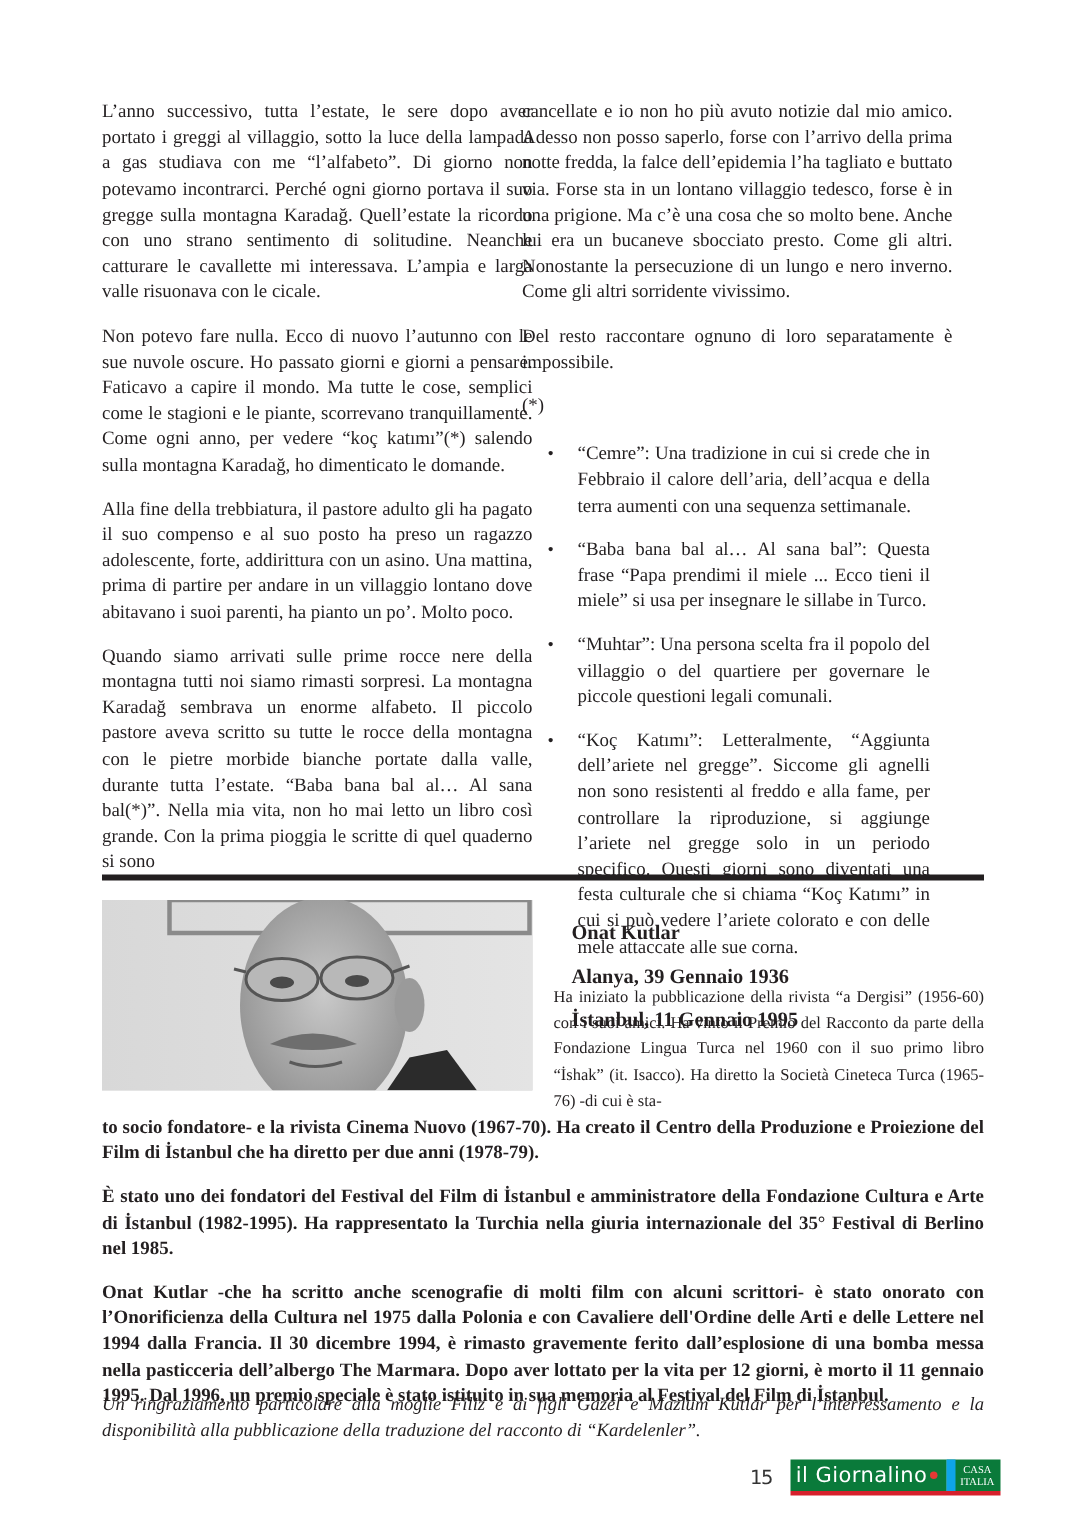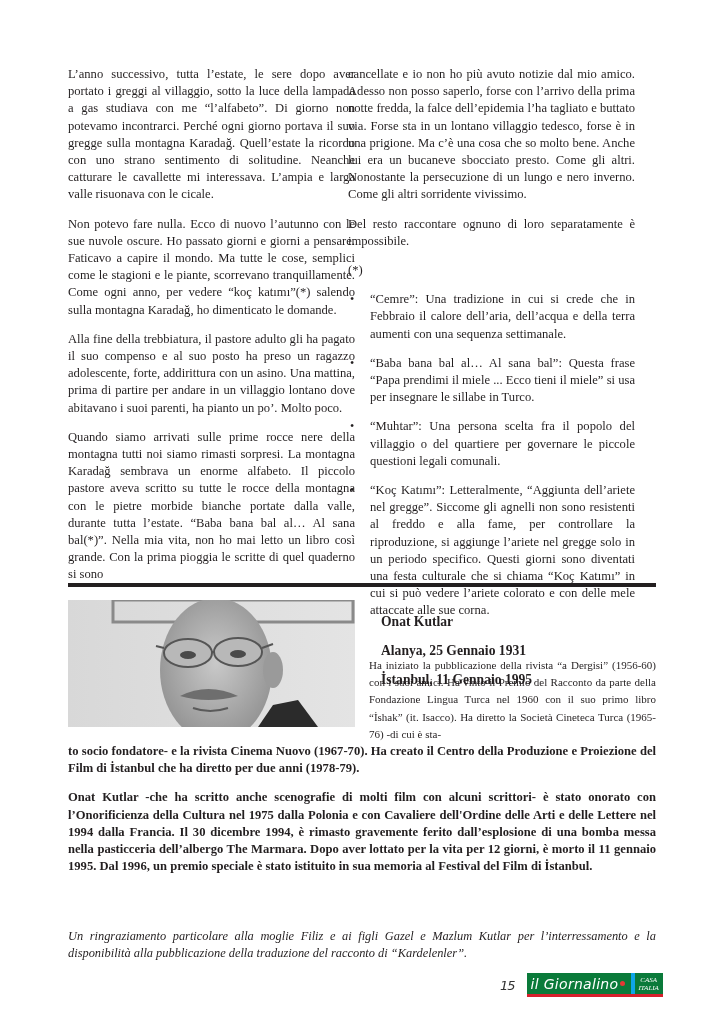--- a/index.html
+++ b/index.html
@@ -2,38 +2,38 @@
 <html><head>
 <meta charset="utf-8">
 <style>
   html, body { margin: 0; padding: 0; background: #ffffff; }
   body { width: 725px; height: 1024px; position: relative; overflow: hidden;
          font-family: "Liberation Serif", "DejaVu Serif", serif; color: #231f20; }
   .col { position: absolute; font-size: 12.6px; line-height: 17.2px; text-align: justify; hyphens: manual; }
   .col p { margin: 0 0 12px 0; }
   #col-left { left: 68px; top: 66px; width: 287px; }
   #col-right { left: 348px; top: 66px; width: 287px; }
-  .bullets { list-style: none; margin: 0; padding: 0; }
+  .bullets { list-style: none; margin: 15px; padding: 0; }
   .bullets li { position: relative; padding-left: 22px; margin-bottom: 12px; }
   .bullets li::before { content: "\2022"; position: absolute; left: 2px; top: 0; font-size: 12px; }
   #rule { position: absolute; left: 68px; top: 583px; width: 588px; height: 4px; background: #231f20; }
   #photo { position: absolute; left: 68px; top: 600px; width: 287px; height: 127px; overflow: hidden; background: #cfcfcf; }
   #bio-head { position: absolute; left: 369px; top: 601px; width: 287px; font-weight: bold; font-size: 13.6px; line-height: 17px; }
   #bio-head div { margin: 12px; }
   #bio-head .name { margin-bottom: 2px; }
   #bio-wrap-text { position: absolute; left: 369px; top: 657px; width: 287px; font-size: 11px; line-height: 17.2px; text-align: justify; }
   #bio-full { position: absolute; left: 68px; top: 743px; width: 588px; font-size: 12.6px; line-height: 17.2px; text-align: justify; font-weight: bold; }
   #bio-full p { margin: 0 0 12px 0; }
   #thanks { position: absolute; left: 68px; top: 928px; width: 588px; font-size: 12.4px; line-height: 17.2px; font-style: italic; text-align: justify; }
-  #footer { position: absolute; left: 500px; top: 972px; height: 26px; display: flex; align-items: center; font-style: italic; }
+  #footer { position: absolute; left: 500px; top: 972px; height: 26px; display: flex; align-items: center; }
   #page-num { font-family: "DejaVu Sans", sans-serif; font-size: 13px; color: #333; margin-right: 12px; letter-spacing: -1px; }
   #logo { display: flex; align-items: stretch; height: 21px; border-bottom: 3px solid #d6202c; justify-content: center; }
   #logo-main { background: #0a7a3a; color: #ffffff; font-family: "DejaVu Sans", sans-serif; font-size: 14px; padding: 0 4px; display: flex; align-items: center; letter-spacing: 0.3px; }
   #logo-dot { display: inline-block; width: 5px; height: 5px; background: #e53935; border-radius: 50%; margin: 0 2px 0 2px; }
-  #logo-side { background: #0a7a3a; color: #ffffff; font-family: "Liberation Serif", serif; font-size: 7px; line-height: 8px; padding: 1px 4px 0 3px; display: flex; flex-direction: column; justify-content: center; text-align: center; border-left: 4px solid #0ea5e9; }
+  #logo-side { background: #0a7a3a; color: #ffffff; font-family: "Liberation Serif", serif; font-size: 7px; line-height: 8px; padding: 1px 4px 0 3px; display: flex; flex-direction: column; justify-content: center; text-align: center; border-left: 6px solid #0ea5e9; }
 </style>
 </head>
 <body>
 
 <div id="col-left" class="col">
   <p>L’anno successivo, tutta l’estate, le sere dopo aver portato i greggi al villaggio, sotto la luce della lampada a gas studiava con me “l’alfabeto”. Di giorno non potevamo incontrarci. Perché ogni giorno portava il suo gregge sulla montagna Karadağ. Quell’estate la ricordo con uno strano sentimento di solitudine. Neanche catturare le cavallette mi interessava. L’ampia e larga valle risuonava con le cicale.</p>
   <p>Non potevo fare nulla. Ecco di nuovo l’autunno con le sue nuvole oscure. Ho passato giorni e giorni a pensare. Faticavo a capire il mondo. Ma tutte le cose, semplici come le stagioni e le piante, scorrevano tranquillamente. Come ogni anno, per vedere “koç katımı”(*) salendo sulla montagna Karadağ, ho dimenticato le domande.</p>
   <p>Alla fine della trebbiatura, il pastore adulto gli ha pagato il suo compenso e al suo posto ha preso un ragazzo adolescente, forte, addirittura con un asino. Una mattina, prima di partire per andare in un villaggio lontano dove abitavano i suoi parenti, ha pianto un po’. Molto poco.</p>
   <p>Quando siamo arrivati sulle prime rocce nere della montagna tutti noi siamo rimasti sorpresi. La montagna Karadağ sembrava un enorme alfabeto. Il piccolo pastore aveva scritto su tutte le rocce della montagna con le pietre morbide bianche portate dalla valle, durante tutta l’estate. “Baba bana bal al… Al sana bal(*)”. Nella mia vita, non ho mai letto un libro così grande. Con la prima pioggia le scritte di quel quaderno si sono</p>
 </div>
@@ -76,28 +76,29 @@
     <line x1="96" y1="48" x2="88" y2="46" stroke="#555" stroke-width="2"></line>
     <ellipse cx="120" cy="55" rx="8" ry="4" fill="#4a4a4a"></ellipse>
     <ellipse cx="170" cy="54" rx="8" ry="4" fill="#4a4a4a"></ellipse>
     <path d="M112 96 Q140 82 170 96 Q140 104 112 96 Z" fill="#6e6e6e"></path>
     <path d="M125 108 Q142 114 160 108" stroke="#5a5a5a" stroke-width="2" fill="none"></path>
   </svg>
 </div>
 
 <div id="bio-head">
   <div class="name">Onat Kutlar</div>
-  <div>Alanya, 25 Gennaio 1931</div>
+  <div>Alanya, 39 Gennaio 1936</div>
   <div>İstanbul, 11 Gennaio 1995</div>
 </div>
 
 <div id="bio-wrap-text">Ha iniziato la pubblicazione della rivista “a Dergisi” (1956-60) con i suoi amici. Ha vinto il Premio del Racconto da parte della Fondazione Lingua Turca nel 1960 con il suo primo libro “İshak” (it. Isacco). Ha diretto la Società Cineteca Turca (1965-76) -di cui è sta-</div>
 
 <div id="bio-full">
   <p>to socio fondatore-  e la rivista Cinema Nuovo (1967-70). Ha creato il Centro della Produzione e Proiezione del Film di İstanbul che ha diretto per due anni (1978-79).</p>
+  <p>È stato uno dei fondatori del Festival del Film di İstanbul e amministratore della Fondazione Cultura e Arte di İstanbul (1982-1995). Ha rappresentato la Turchia nella giuria internazionale del 35° Festival di Berlino nel 1985.</p>
   <p>Onat Kutlar -che ha scritto anche scenografie di molti film con alcuni scrittori- è stato onorato con l’Onorificienza della Cultura nel 1975 dalla Polonia e con Cavaliere dell'Ordine delle Arti e delle Lettere nel 1994 dalla Francia. Il 30 dicembre 1994, è rimasto gravemente ferito dall’esplosione di una bomba messa nella pasticceria dell’albergo The Marmara. Dopo aver lottato per la vita per 12 giorni, è morto il 11 gennaio 1995. Dal 1996, un premio speciale è stato istituito in sua memoria al Festival del Film di İstanbul.</p>
 </div>
 
 <div id="thanks">Un ringraziamento particolare alla moglie Filiz e ai figli Gazel e Mazlum Kutlar per l’interressamento e la disponibilità alla pubblicazione della traduzione del racconto di “Kardelenler”.</div>
 
 <div id="footer">
   <span id="page-num">15</span>
   <div id="logo">
     <div id="logo-main">
       <span>il Giornalino</span>

